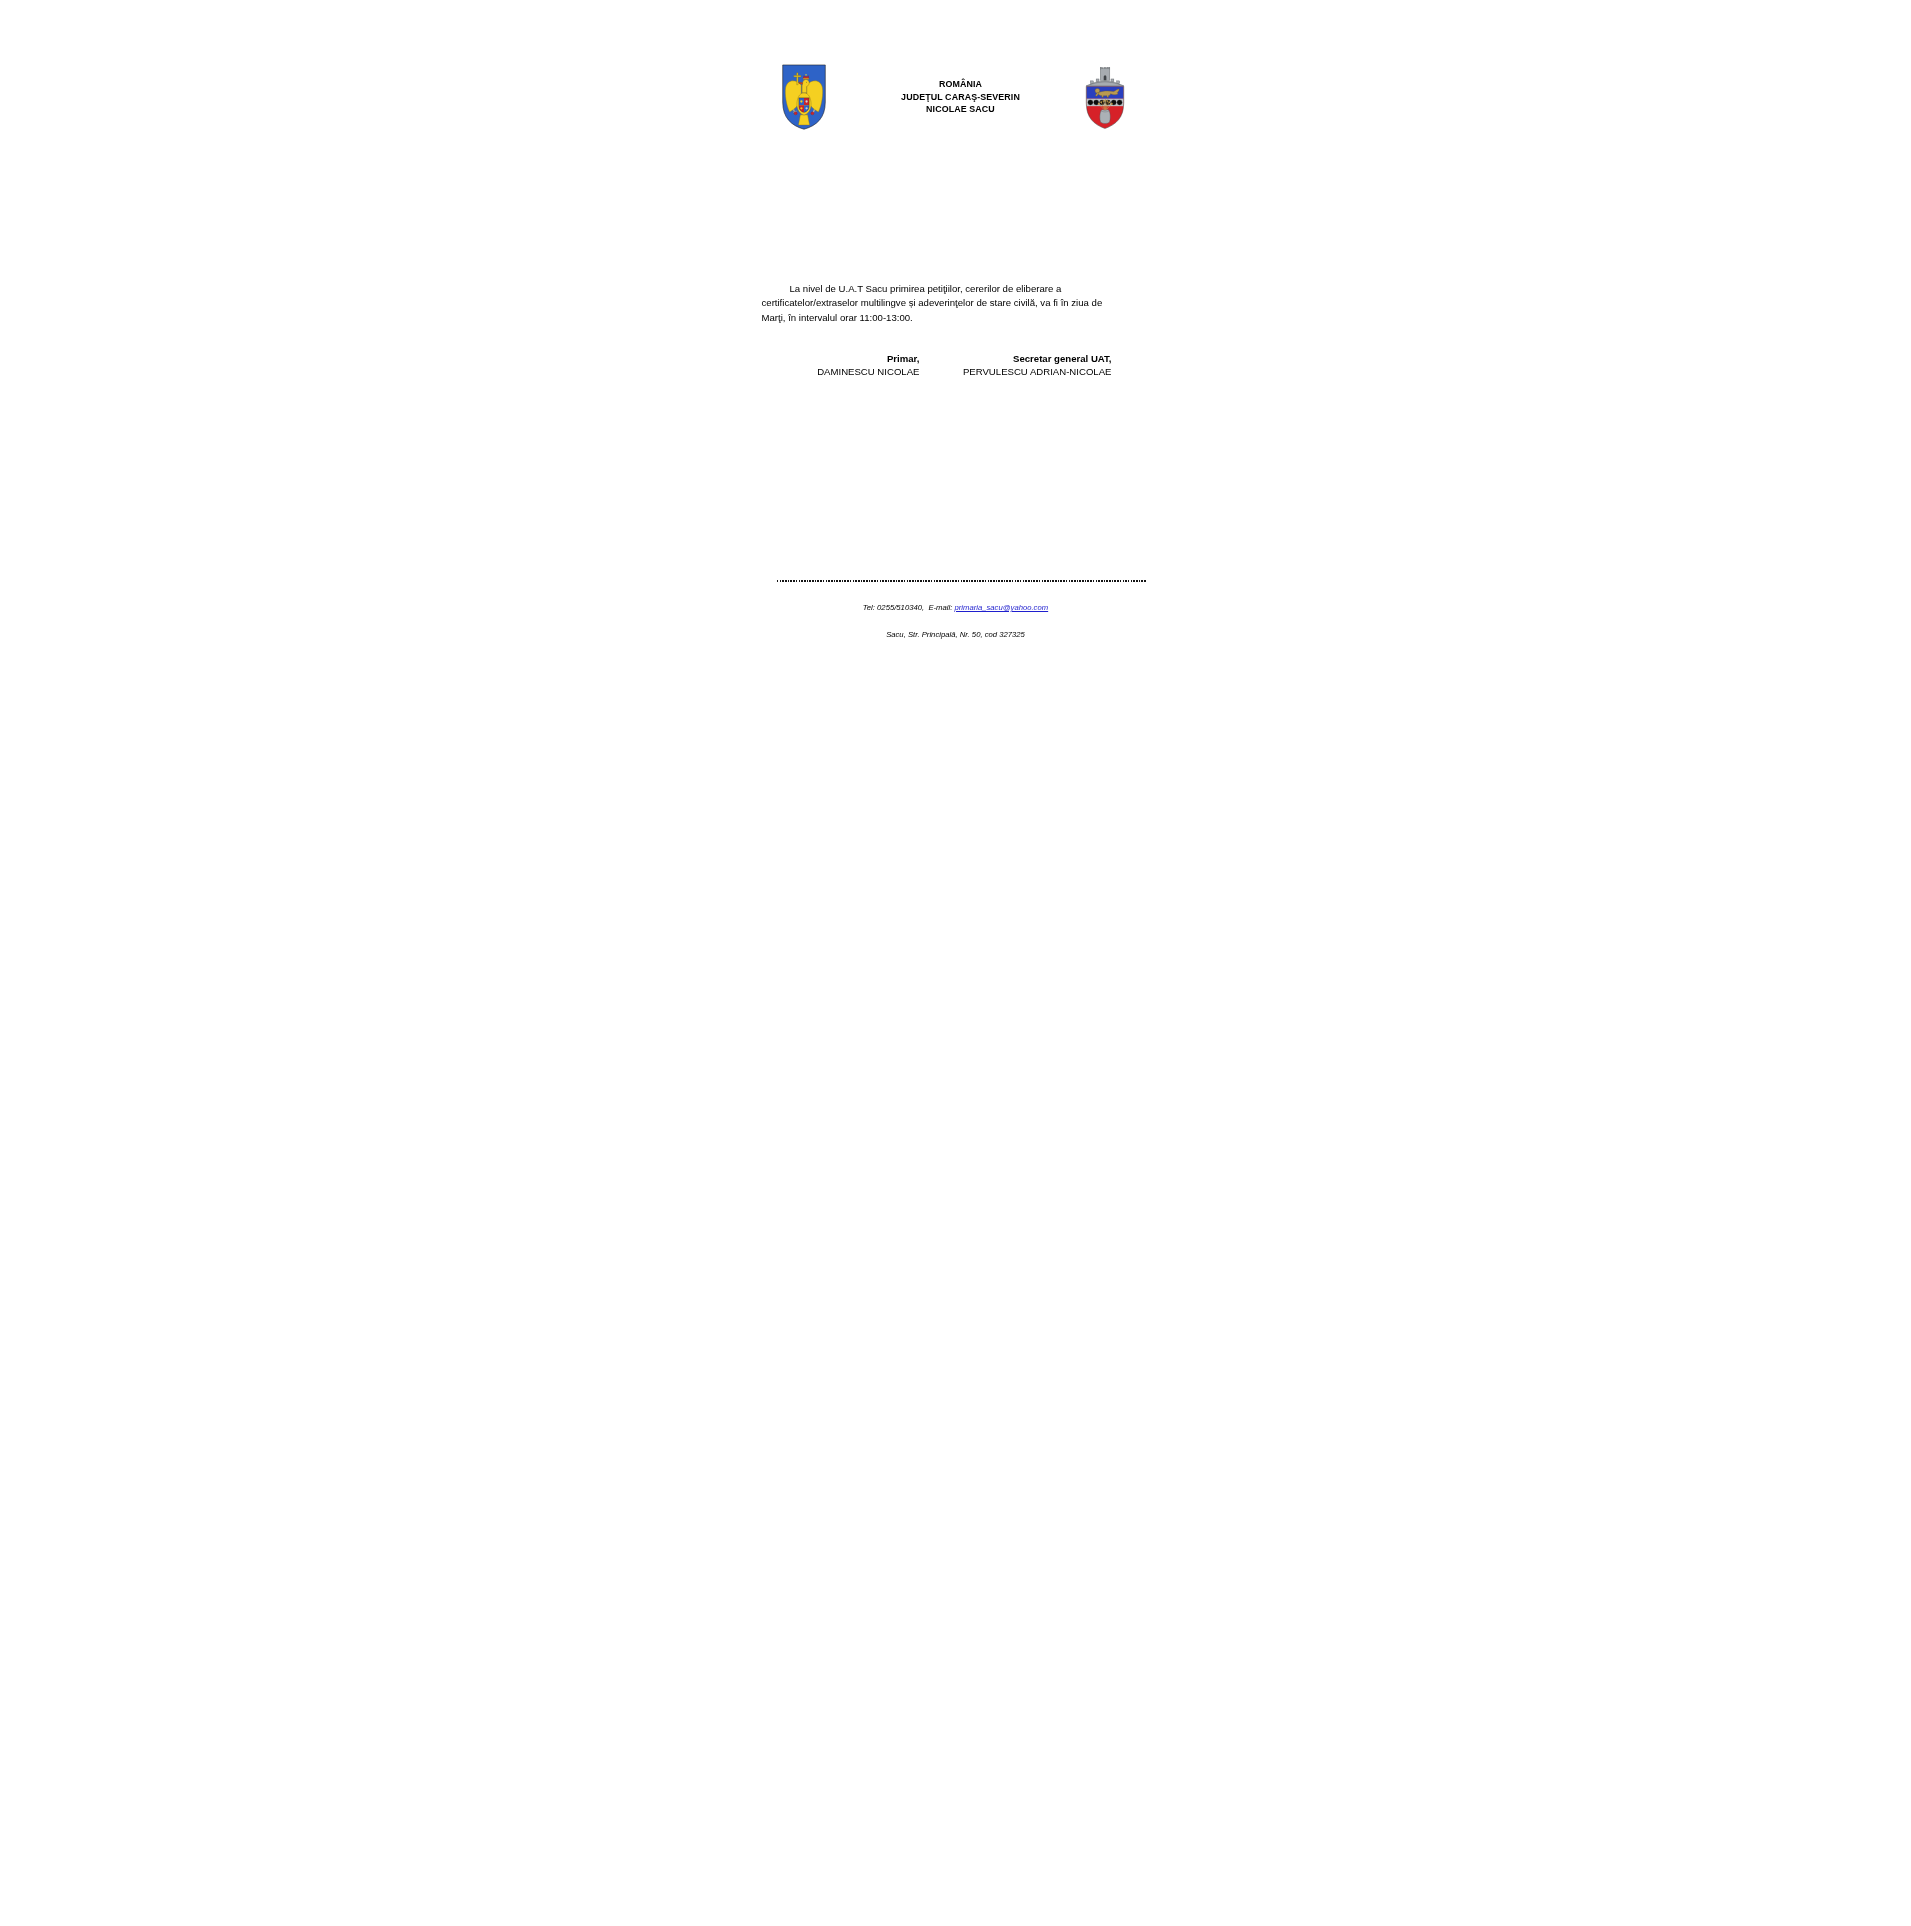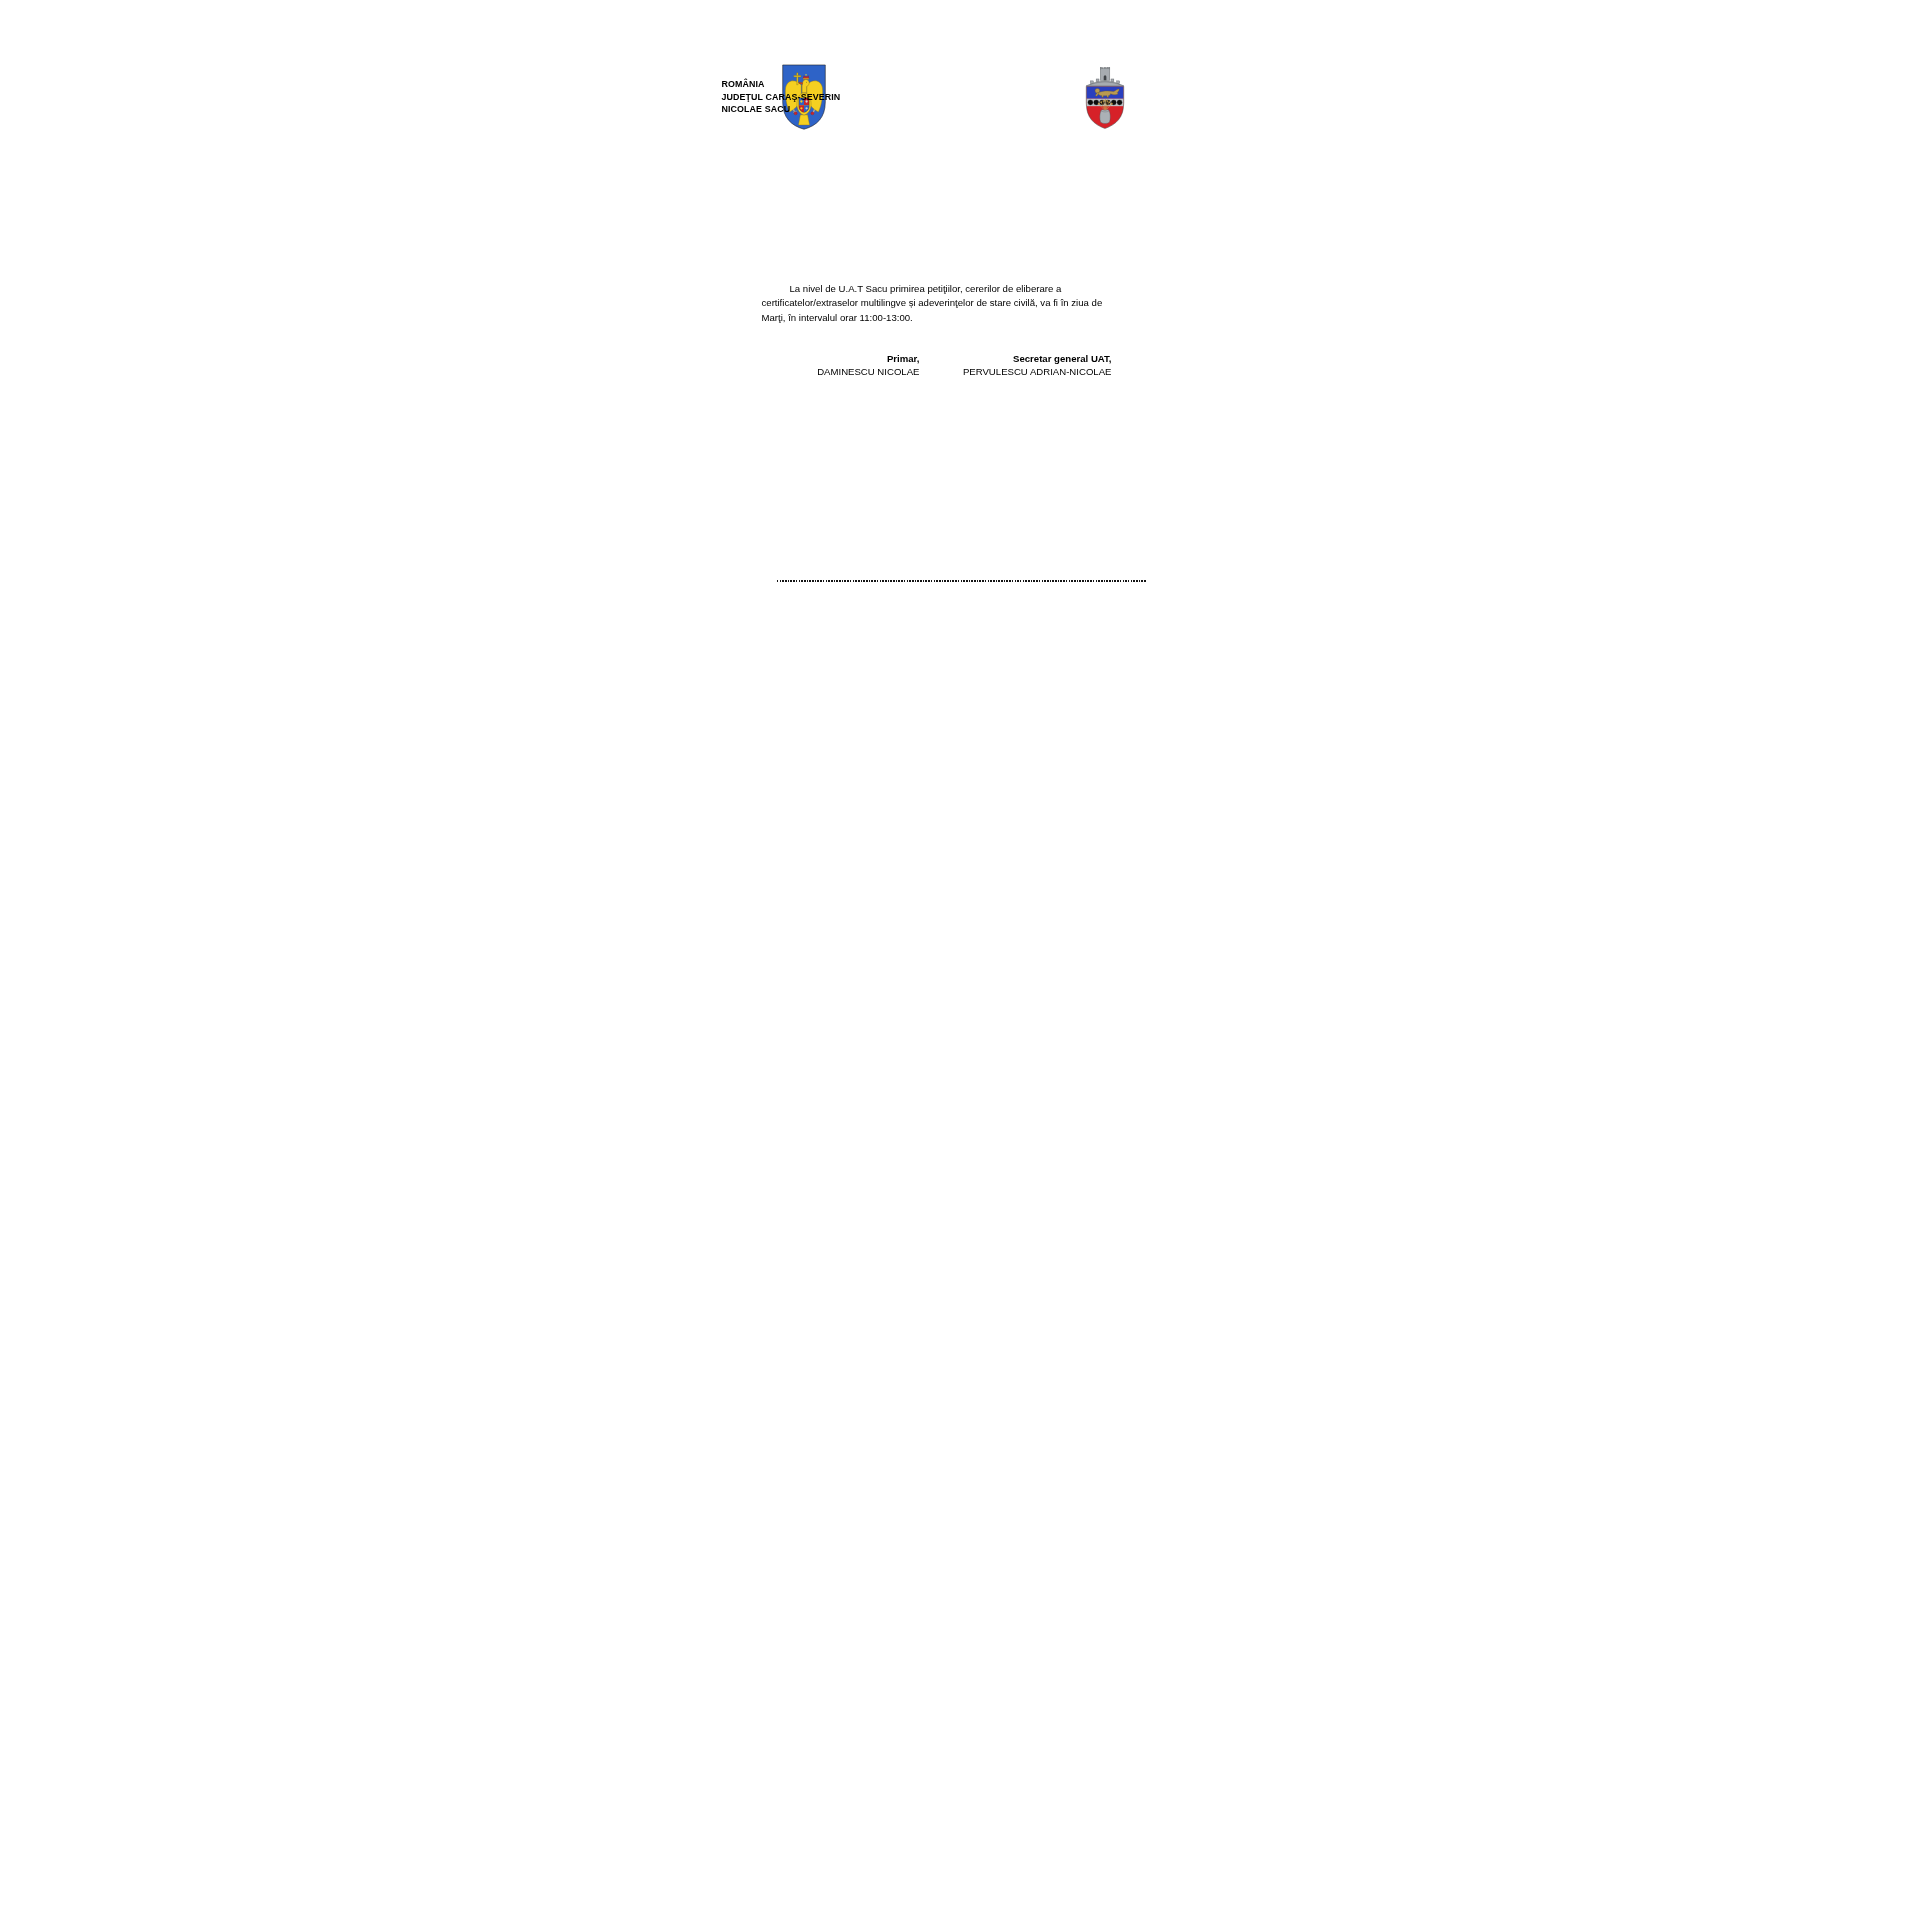--- a/index.html
+++ b/index.html
@@ -12,21 +12,21 @@
     background: #ffffff;
     color: #000;
     font-family: "Liberation Sans", "DejaVu Sans", sans-serif;
     overflow: hidden;
   }
   .abs { position: absolute; }
 
   
   .header {
     top: 78px; left: 5px; width: 478px;
-    text-align: left;
+    text-align: center;
     font-weight: 700;
     font-size: 8.9px;
     line-height: 12.7px;
     letter-spacing: 0.1px;
   }
 
   
   .emblem-left  { left: 64px; top: 64px; width: 46px; height: 66px; }
   .emblem-right { left: 366px; top: 65px; width: 44px; height: 65px; }
   .emblem-left svg, .emblem-right svg { display: block; width: 100%; height: 100%; }
@@ -204,15 +204,19 @@
   <div class="abs sig sig-left">
     <div class="title">Primar,</div>
     <div>DAMINESCU NICOLAE</div>
   </div>
   <div class="abs sig sig-right">
     <div class="title">Secretar general UAT,</div>
     <div>PERVULESCU ADRIAN-NICOLAE</div>
   </div>
 
   <div class="abs separator"></div>
+  <div class="abs footer">
+    <div><span>Tel: 0255/510340,  E-mail: </span><a class="email">primaria_sacu@yahoo.com</a></div>
+    <div>Sacu, Str. Principală, Nr. 50, cod 327325</div>
+  </div>
 
 </div>
 
 
 </body></html>

